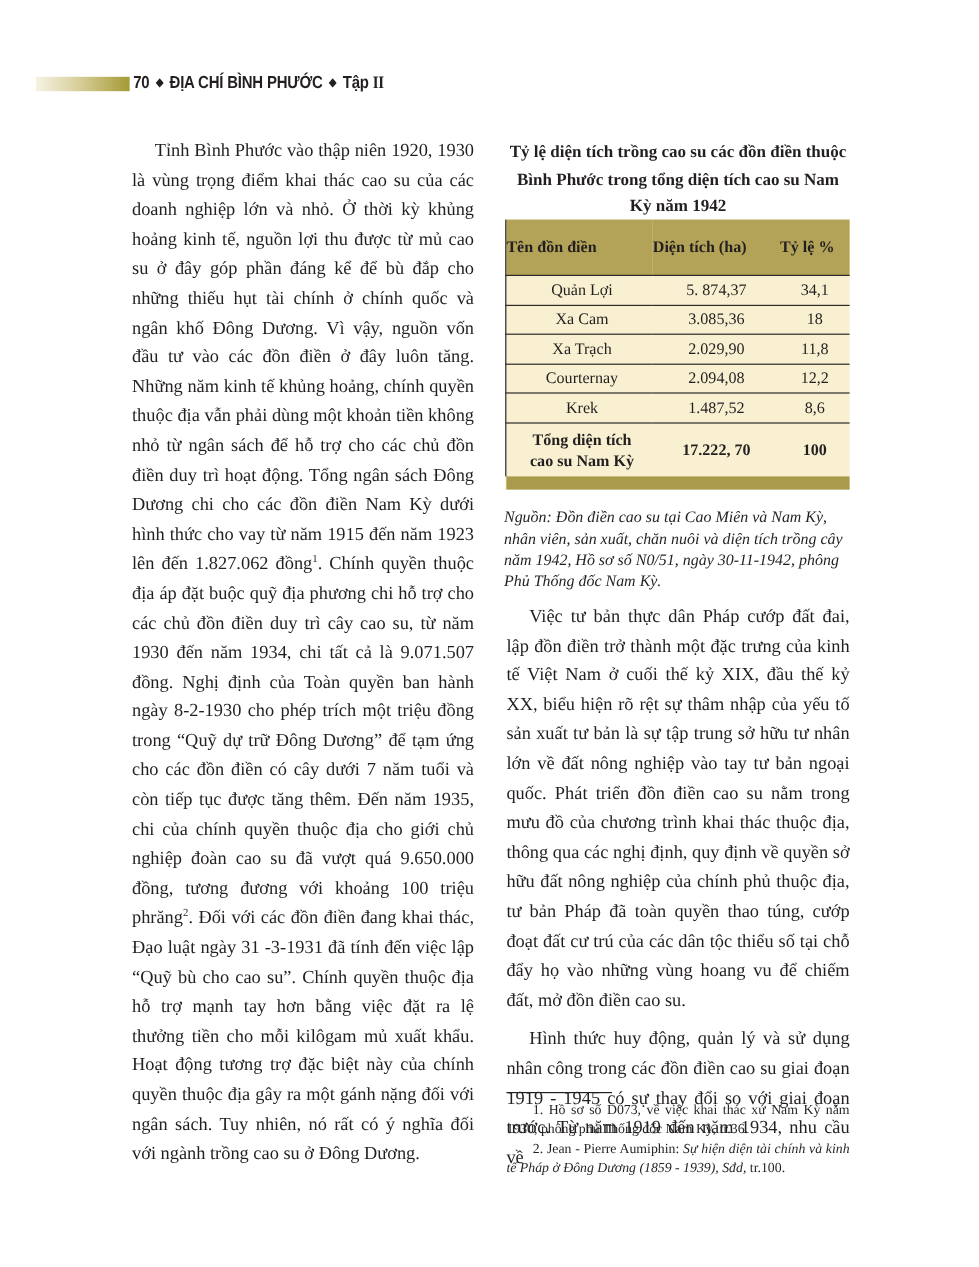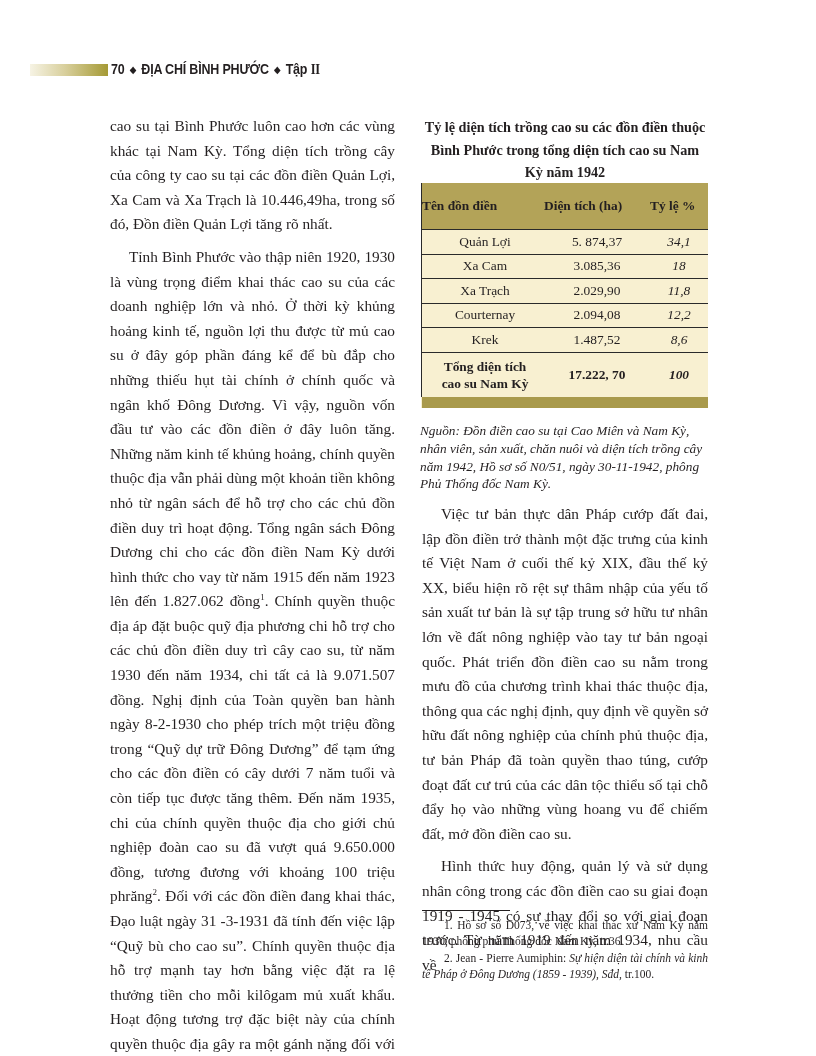--- a/index.html
+++ b/index.html
@@ -39,21 +39,21 @@
   table.plant th {
     background: #b3a358; font-weight: bold; height: 46px; padding: 0; text-align: left;
     border-bottom: 1.3px solid #2a2a2a; border-left: 1.3px solid #2a2a2a; white-space: nowrap;
   }
   table.plant td {
     height: 23.5px; padding: 0; border-bottom: 1.3px solid #2a2a2a; border-left: 1.3px solid #2a2a2a;
   }
   table.plant th + th, table.plant td + td { border-left: none; }
   table.plant td.name { padding-left: 4px; text-align: center; width: 118px; }
   table.plant td.area { text-align: center; width: 106px; }
-  table.plant td.pct { text-align: center; font-style: italic; }
+  table.plant td.pct { text-align: center; }
   table.plant tr.total td { font-weight: bold; height: 44px; border-bottom: none; line-height: 17px; }
   table.plant tr.footer-band td { background: #a99a4c; height: 11px; border-left: none; border-bottom: none; }
 
   .source {
     position: absolute; left: 420px; top: 422px; width: 290px; text-align: left;
     font-style: italic; font-size: 13.3px; line-height: 17.8px;
   }
   .fn-rule { position: absolute; left: 422px; top: 910px; width: 88px; height: 1px; background: #231f20; }
   .footnotes { position: absolute; left: 422px; top: 917px; width: 286px; font-size: 11.5px; line-height: 16.4px; text-align: justify; }
   .footnotes p { margin: 0; }
@@ -61,21 +61,20 @@
 </style>
 </head>
 <body>
 
 <div class="header-bar"></div>
 <div class="header-text">
   <span>70</span><span class="diamond">◆</span><span>ĐỊA CHÍ BÌNH PHƯỚC</span><span class="diamond">◆</span><span>Tập</span> <span class="vol-num">II</span>
 </div>
 
 <div class="col col-left">
-  <p class="para">cao su tại Bình Phước luôn cao hơn các vùng khác tại Nam Kỳ. Tổng diện tích trồng cây của công ty cao su tại các đồn điền Quản Lợi, Xa Cam và Xa Trạch là 10.446,49ha, trong số đó, Đồn điền Quản Lợi tăng rõ nhất.</p>
   <p class="para indent"><span>Tỉnh Bình Phước vào thập niên 1920, 1930 là vùng trọng điểm khai thác cao su của các doanh nghiệp lớn và nhỏ. Ở thời kỳ khủng hoảng kinh tế, nguồn lợi thu được từ mủ cao su ở đây góp phần đáng kể để bù đắp cho những thiếu hụt tài chính ở chính quốc và ngân khố Đông Dương. Vì vậy, nguồn vốn đầu tư vào các đồn điền ở đây luôn tăng. Những năm kinh tế khủng hoảng, chính quyền thuộc địa vẫn phải dùng một khoản tiền không nhỏ từ ngân sách để hỗ trợ cho các chủ đồn điền duy trì hoạt động. Tổng ngân sách Đông Dương chi cho các đồn điền Nam Kỳ dưới hình thức cho vay từ năm 1915 đến năm 1923 lên đến 1.827.062 đồng</span><sup>1</sup><span>. Chính quyền thuộc địa áp đặt buộc quỹ địa phương chi hỗ trợ cho các chủ đồn điền duy trì cây cao su, từ năm 1930 đến năm 1934, chi tất cả là 9.071.507 đồng. Nghị định của Toàn quyền ban hành ngày 8-2-1930 cho phép trích một triệu đồng trong “Quỹ dự trữ Đông Dương” để tạm ứng cho các đồn điền có cây dưới 7 năm tuổi và còn tiếp tục được tăng thêm. Đến năm 1935, chi của chính quyền thuộc địa cho giới chủ nghiệp đoàn cao su đã vượt quá 9.650.000 đồng, tương đương với khoảng 100 triệu phrăng</span><sup>2</sup><span>. Đối với các đồn điền đang khai thác, Đạo luật ngày 31 -3-1931 đã tính đến việc lập “Quỹ bù cho cao su”. Chính quyền thuộc địa hỗ trợ mạnh tay hơn bằng việc đặt ra lệ thưởng tiền cho mỗi kilôgam mủ xuất khẩu. Hoạt động tương trợ đặc biệt này của chính quyền thuộc địa gây ra một gánh nặng đối với ngân sách. Tuy nhiên, nó rất có ý nghĩa đối với ngành trồng cao su ở Đông Dương.</span></p>
 </div>
 
 <div class="table-title">Tỷ lệ diện tích trồng cao su các đồn điền thuộc Bình Phước trong tổng diện tích cao su Nam Kỳ năm 1942</div>
 <table class="plant">
   <thead>
     <tr>
       <th>Tên đồn điền</th>
       <th>Diện tích (ha)</th>
       <th>Tỷ lệ %</th>

